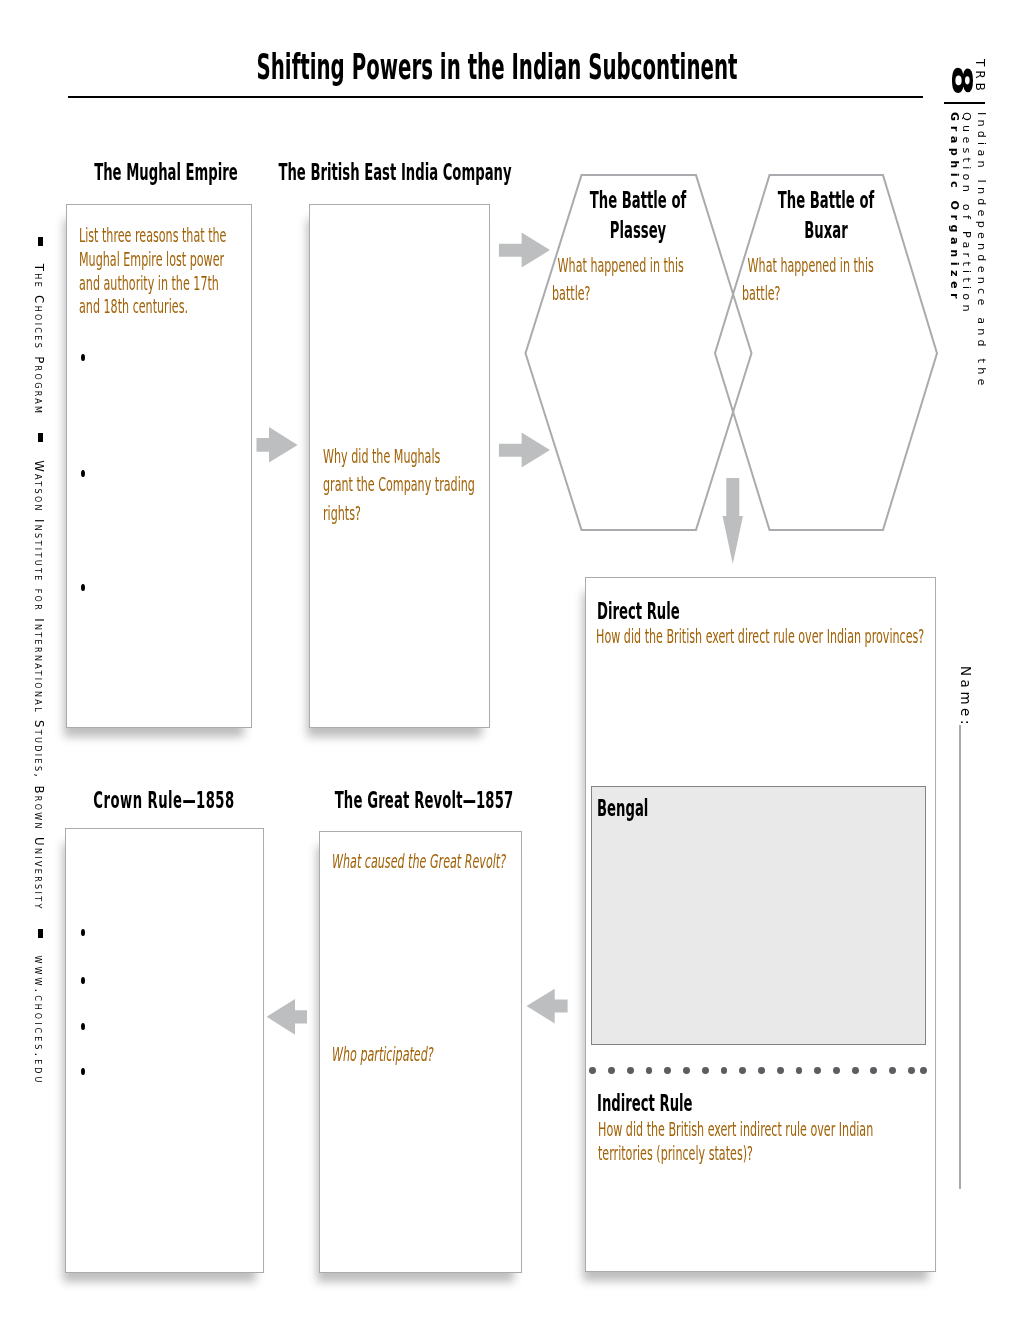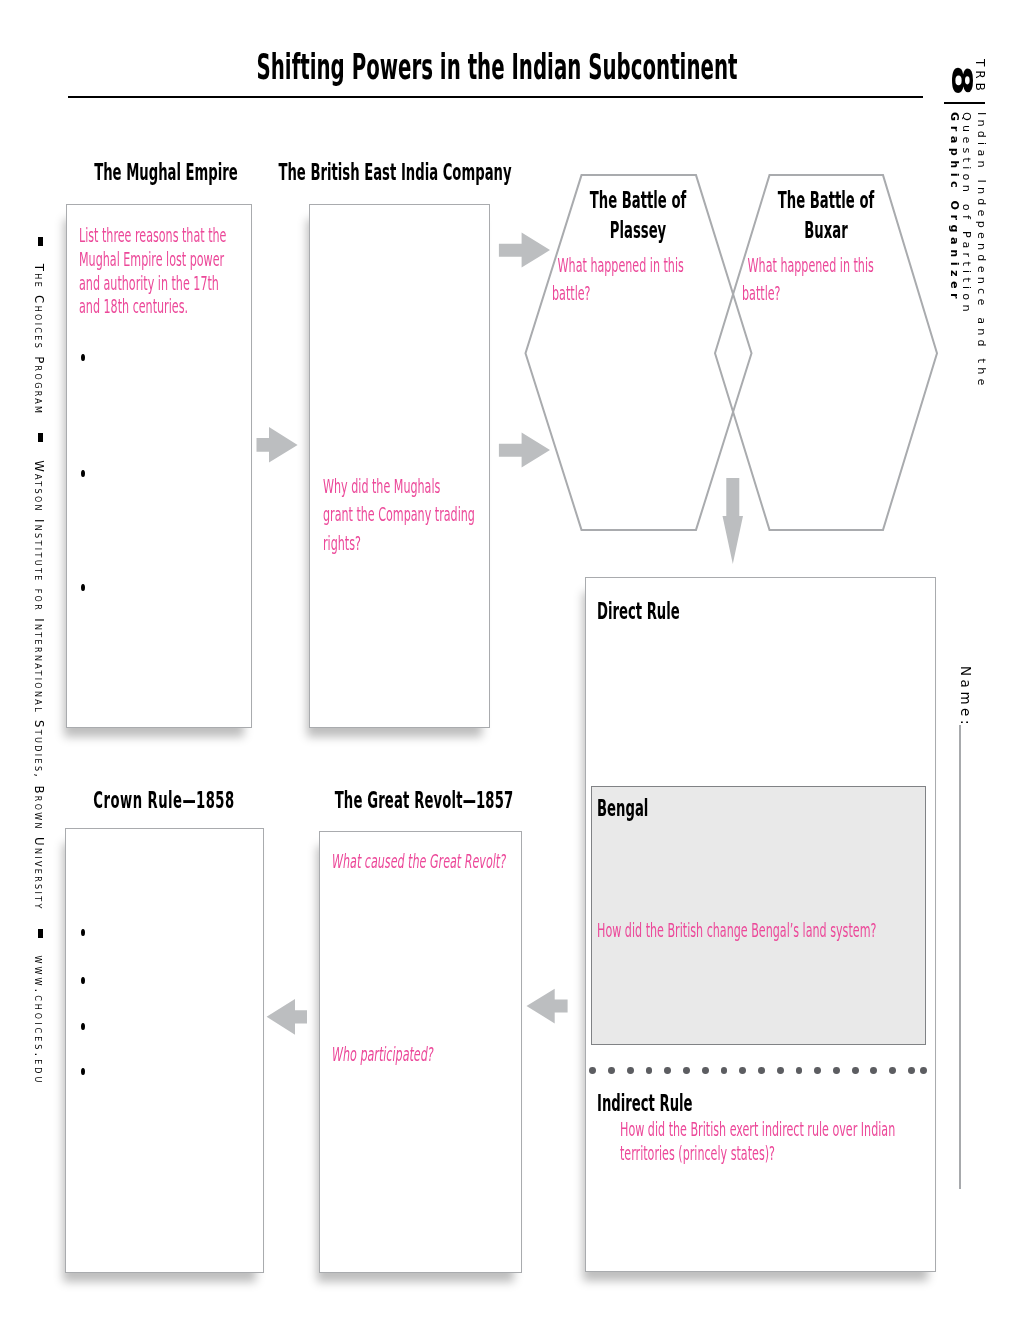--- a/index.html
+++ b/index.html
@@ -17,21 +17,21 @@
   .rule{position:absolute;left:68px;top:96px;width:855px;height:2.4px;background:#000;}
 
   .box{position:absolute;border:1.6px solid #a9abae;background:#fff;box-sizing:border-box;
        box-shadow:-5px 12px 9px -3px rgba(0,0,0,0.26);}
 
   .hdr{position:absolute;font-size:23.3px;font-weight:bold;font-stretch:condensed;color:#000;
        line-height:25px;text-align:center;white-space:nowrap;
        transform:scaleX(0.63);transform-origin:center top;}
   .hdr .sq{display:block;white-space:nowrap;}
 
-  .q{position:absolute;font-size:19.6px;font-stretch:condensed;color:#ec4899;line-height:23.8px;}
+  .q{position:absolute;font-size:19.6px;font-stretch:condensed;color:#a16207;line-height:23.8px;}
   .q .sq{transform:scaleX(0.632);}
 
   .bullets{position:absolute;top:0;width:0;height:0;}
   .bul{position:absolute;left:0;width:4px;height:7.4px;background:#000;border-radius:50%;}
 
   .sub{position:absolute;font-size:23.3px;font-weight:bold;font-stretch:condensed;color:#000;
        line-height:25px;white-space:nowrap;transform:scaleX(0.63);transform-origin:left top;}
   .sub .sq{display:block;white-space:nowrap;}
 
   .bengal{position:absolute;border:1.6px solid #808285;background:#e9e9e9;box-sizing:border-box;}
@@ -78,21 +78,21 @@
   <div class="bullets" style="left:81px;">
       <i class="bul" style="top: 354px;"></i>
       <i class="bul" style="top: 470px;"></i>
       <i class="bul" style="top: 584px;"></i>
     </div>
 
   <div class="hdr" style="left:95px;top:159.4px;width:600px;">
       <span class="sq">The British East India Company</span>
     </div>
   <div class="box" style="left:309.4px;top:203.6px;width:180.8px;height:524.4px;"></div>
-  <div class="q" style="left:323px;top:443px;width:180px;line-height:28.4px;margin-top:30px;"><span class="sq">Why did the Mughals</span><br><span class="sq">grant the Company trading</span><br><span class="sq">rights?</span></div>
+  <div class="q" style="left:323px;top:443px;width:180px;line-height:28.4px;"><span class="sq">Why did the Mughals</span><br><span class="sq">grant the Company trading</span><br><span class="sq">rights?</span></div>
 
   <svg class="shapes" width="1020" height="1329" viewBox="0 0 1020 1329">
 
     <polygon points="581.5,175.1 696,175.1 751.5,353.3 696,529.9 581.5,529.9 525.5,353.3" fill="none" stroke="#a9abae" stroke-width="2"></polygon>
 
     <polygon points="769.5,175.1 883,175.1 937,353.3 883,529.9 769.5,529.9 715,353.3" fill="none" stroke="#a9abae" stroke-width="2"></polygon>
 
     <polygon points="256.5,438 269,438 269,427 297.6,444.9 269,462.4 269,451.8 256.5,451.8" fill="#bcbec0"></polygon>
 
     <polygon points="498.9,243.7 521.6,243.7 521.6,232.6 550,250.1 521.6,267.6 521.6,256.8 498.9,256.8" fill="#bcbec0"></polygon>
@@ -116,26 +116,26 @@
       <span class="sq">The Battle of</span>
       <span class="sq">Buxar</span>
     </div>
   <div class="q" style="left:741.7px;top:251.8px;width:175px;line-height:28.4px;"><span class="sq"> What happened in this</span><br><span class="sq">battle?</span></div>
 
   <div class="box" style="left:584.6px;top:576.6px;width:351.4px;height:695.4px;"></div>
 
   <div class="sub" style="left:597px;top:598px;">
       <span class="sq">Direct Rule</span>
     </div>
+  <div class="q" style="left:596px;top:624.5px;width:345px;"><span class="sq">How did the British exert direct rule over Indian provinces?</span></div>
 
   <div class="bengal" style="left:591px;top:786px;width:335px;height:259px;"></div>
   <div class="sub" style="left:597px;top:794.5px;">
       <span class="sq">Bengal</span>
     </div>
-  <div class="q" style="left:596.5px;top:919px;width:345px;"><span class="sq">How did the British change Bengal’s land system?</span></div>
 
   <div class="dots">
       <i style="left: 0px;"></i>
       <i style="left: 18.74px;"></i>
       <i style="left: 37.48px;"></i>
       <i style="left: 56.22px;"></i>
       <i style="left: 74.96px;"></i>
       <i style="left: 93.7px;"></i>
       <i style="left: 112.44px;"></i>
       <i style="left: 131.18px;"></i>
@@ -148,21 +148,21 @@
       <i style="left: 262.36px;"></i>
       <i style="left: 281.1px;"></i>
       <i style="left: 299.84px;"></i>
       <i style="left: 318.58px;"></i>
       <i style="left: 331px;"></i>
     </div>
 
   <div class="sub" style="left:597px;top:1089.5px;">
       <span class="sq">Indirect Rule</span>
     </div>
-  <div class="q" style="left:620px;top:1118px;width:345px;"><span class="sq">How did the British exert indirect rule over Indian</span><br><span class="sq">territories (princely states)?</span></div>
+  <div class="q" style="left:598px;top:1118px;width:345px;"><span class="sq">How did the British exert indirect rule over Indian</span><br><span class="sq">territories (princely states)?</span></div>
 
   <div class="hdr" style="left:-136px;top:787.2px;width:600px;letter-spacing:0.72px;">
       <span class="sq">Crown Rule—1858</span>
     </div>
   <div class="box" style="left:65.2px;top:828.1px;width:198.9px;height:445px;"></div>
   <div class="bullets" style="left:81px;">
       <i class="bul" style="top: 929px;"></i>
       <i class="bul" style="top: 977px;"></i>
       <i class="bul" style="top: 1023px;"></i>
       <i class="bul" style="top: 1068px;"></i>

